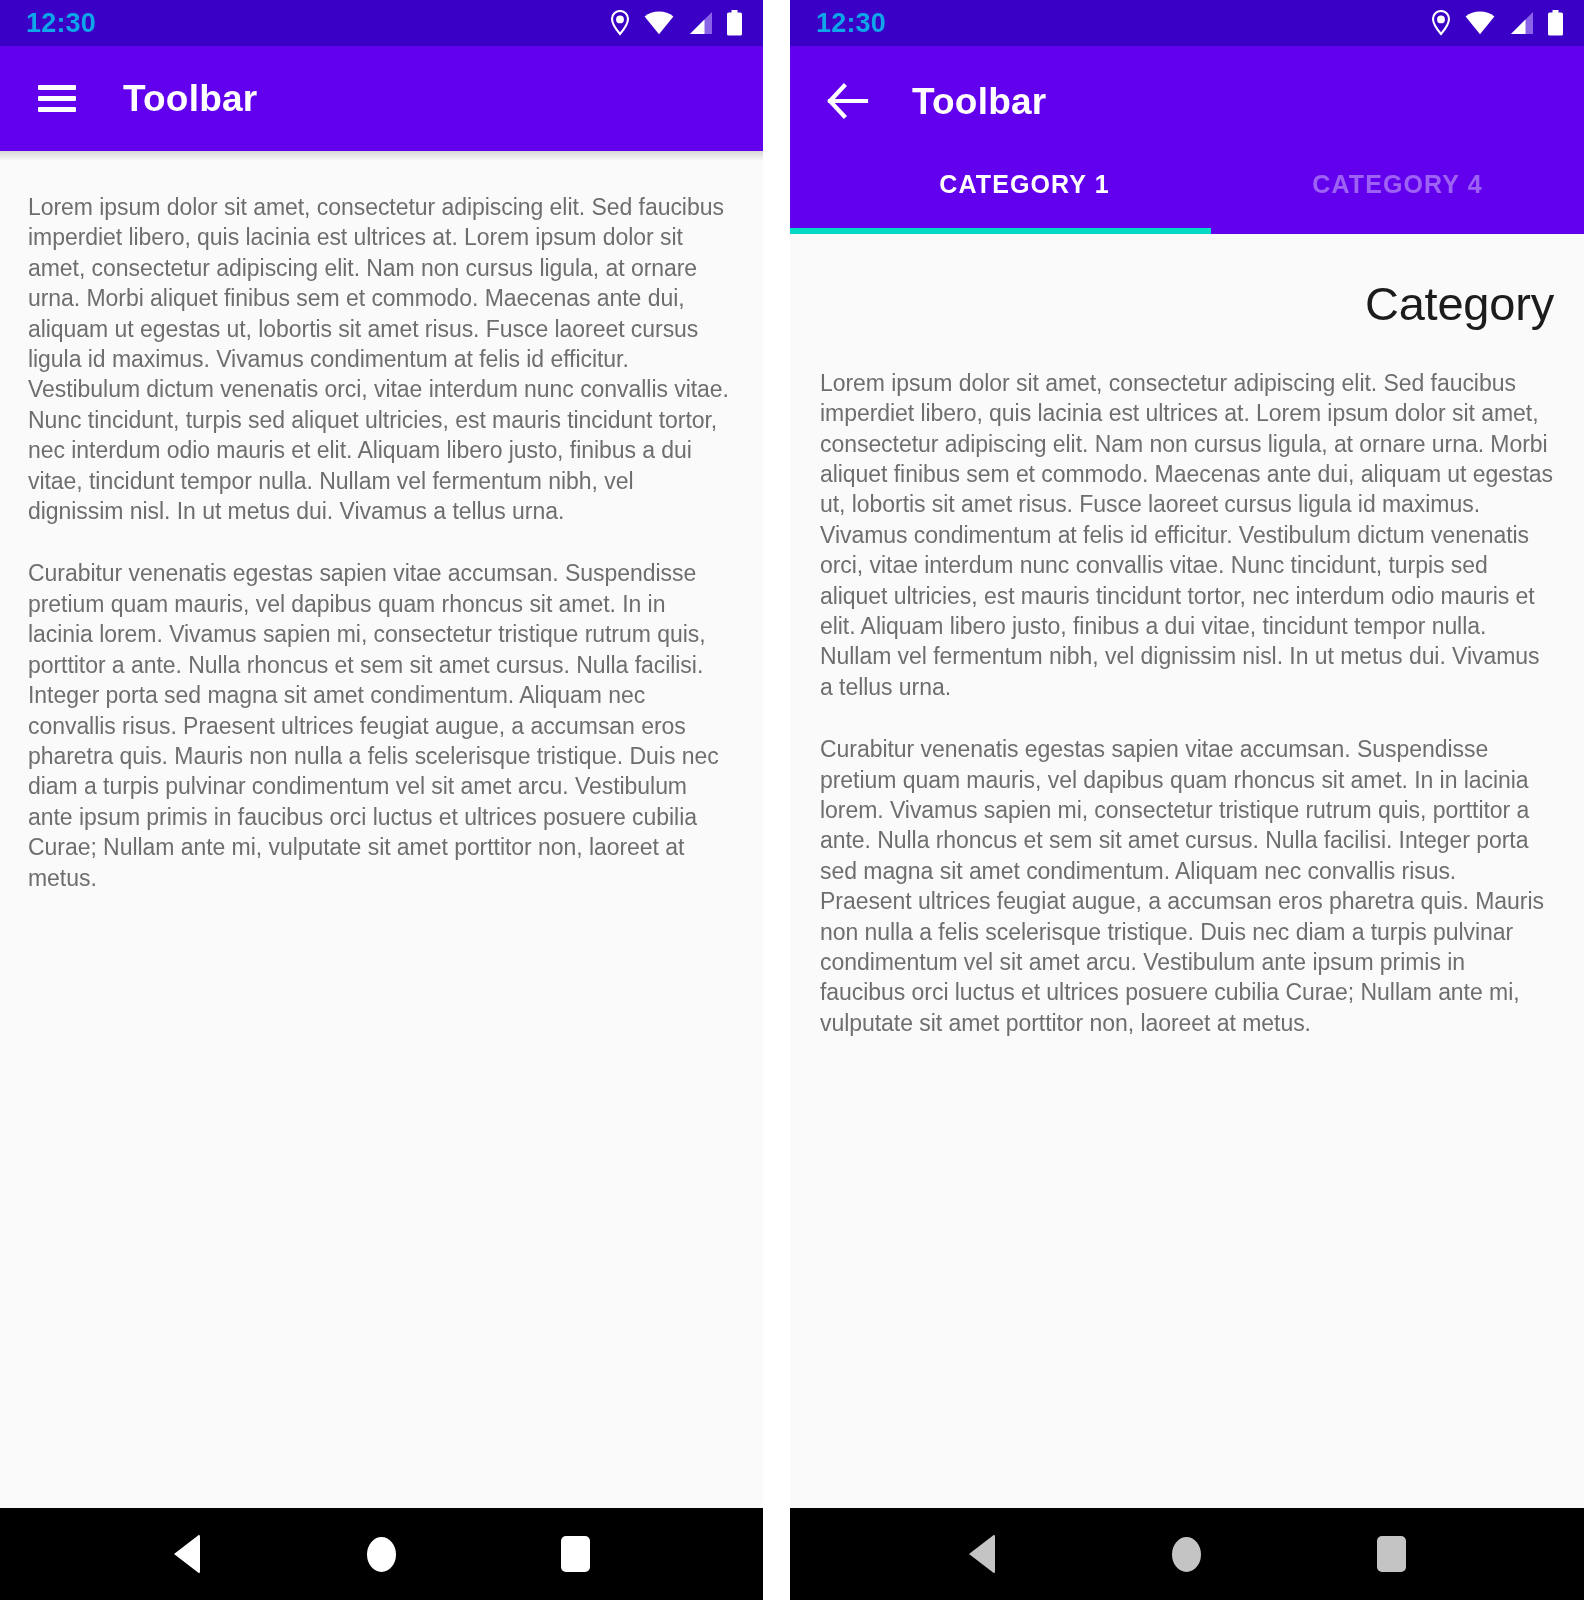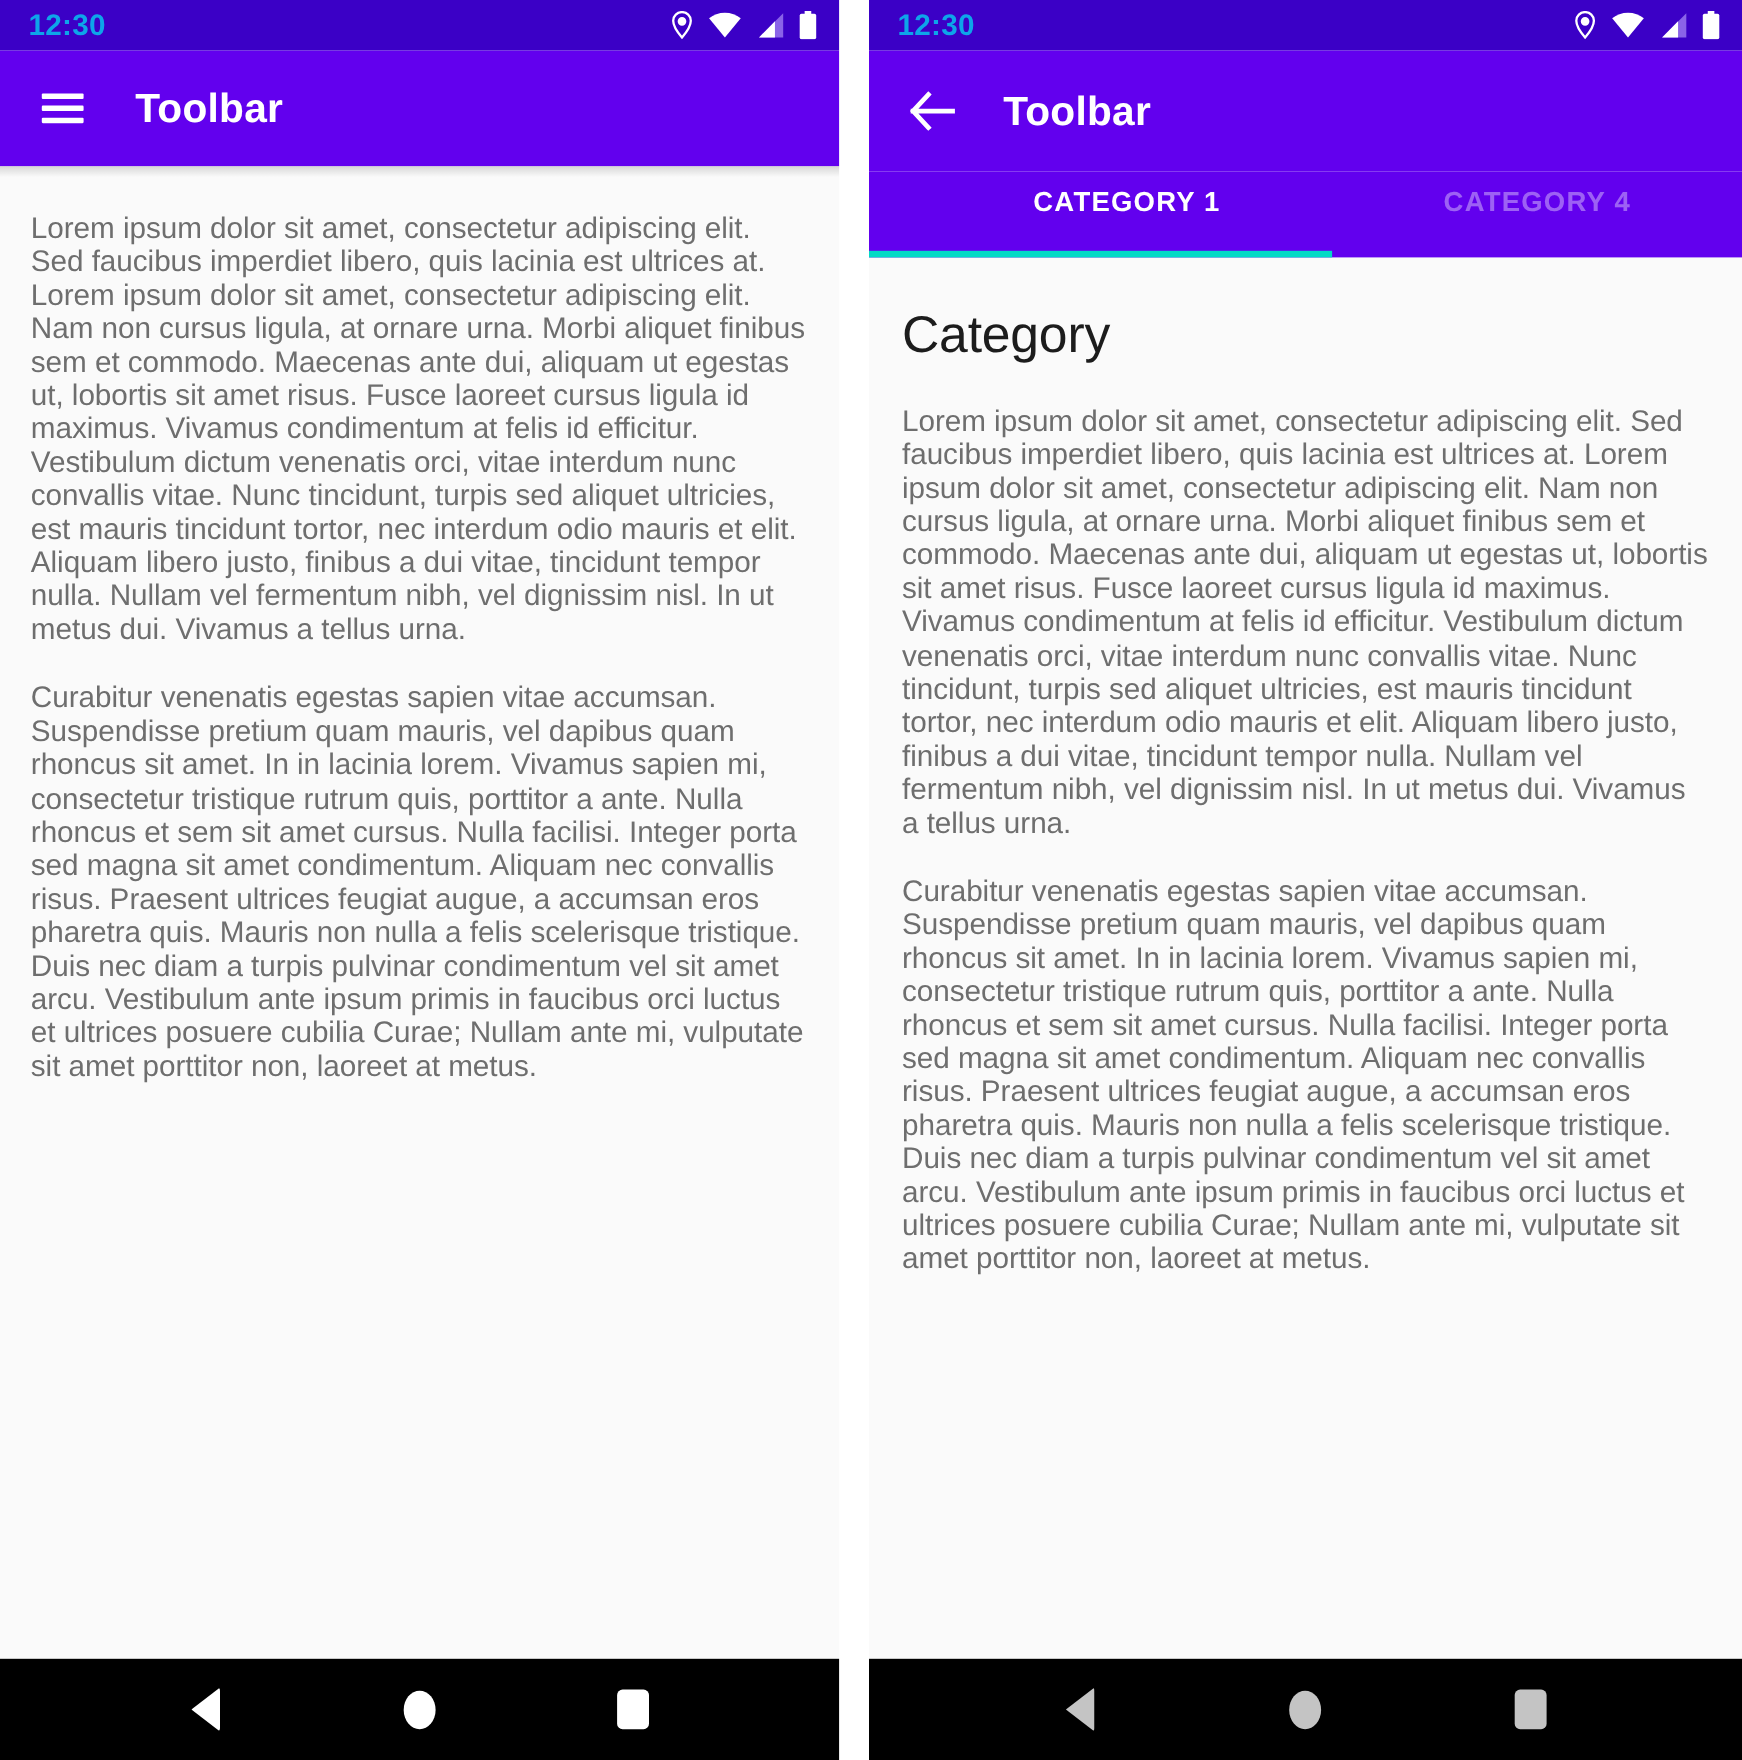--- a/index.html
+++ b/index.html
@@ -157,23 +157,24 @@
     overflow: hidden;
   }
   .content--right { padding: 0 30px; }
   .page-heading {
     font-size: 47px;
     color: #1c1c1c;
     font-weight: normal;
     margin: 44px 0 0 0;
     line-height: 1.1;
     letter-spacing: -0.2px;
+    text-align: right;
   }
   .paragraph {
-    font-size: 27px;
+    font-size: 23px;
     line-height: 30.4px;
     color: #6e6e6e;
     margin: 0;
     letter-spacing: -0.05px;
   }
   .content--left .paragraph:first-child { margin-top: 31px; }
   .content--left .paragraph + .paragraph { margin-top: 32px; }
   .content--right .paragraph:first-of-type { margin-top: 38px; }
   .content--right .paragraph + .paragraph { margin-top: 32px; }
 

